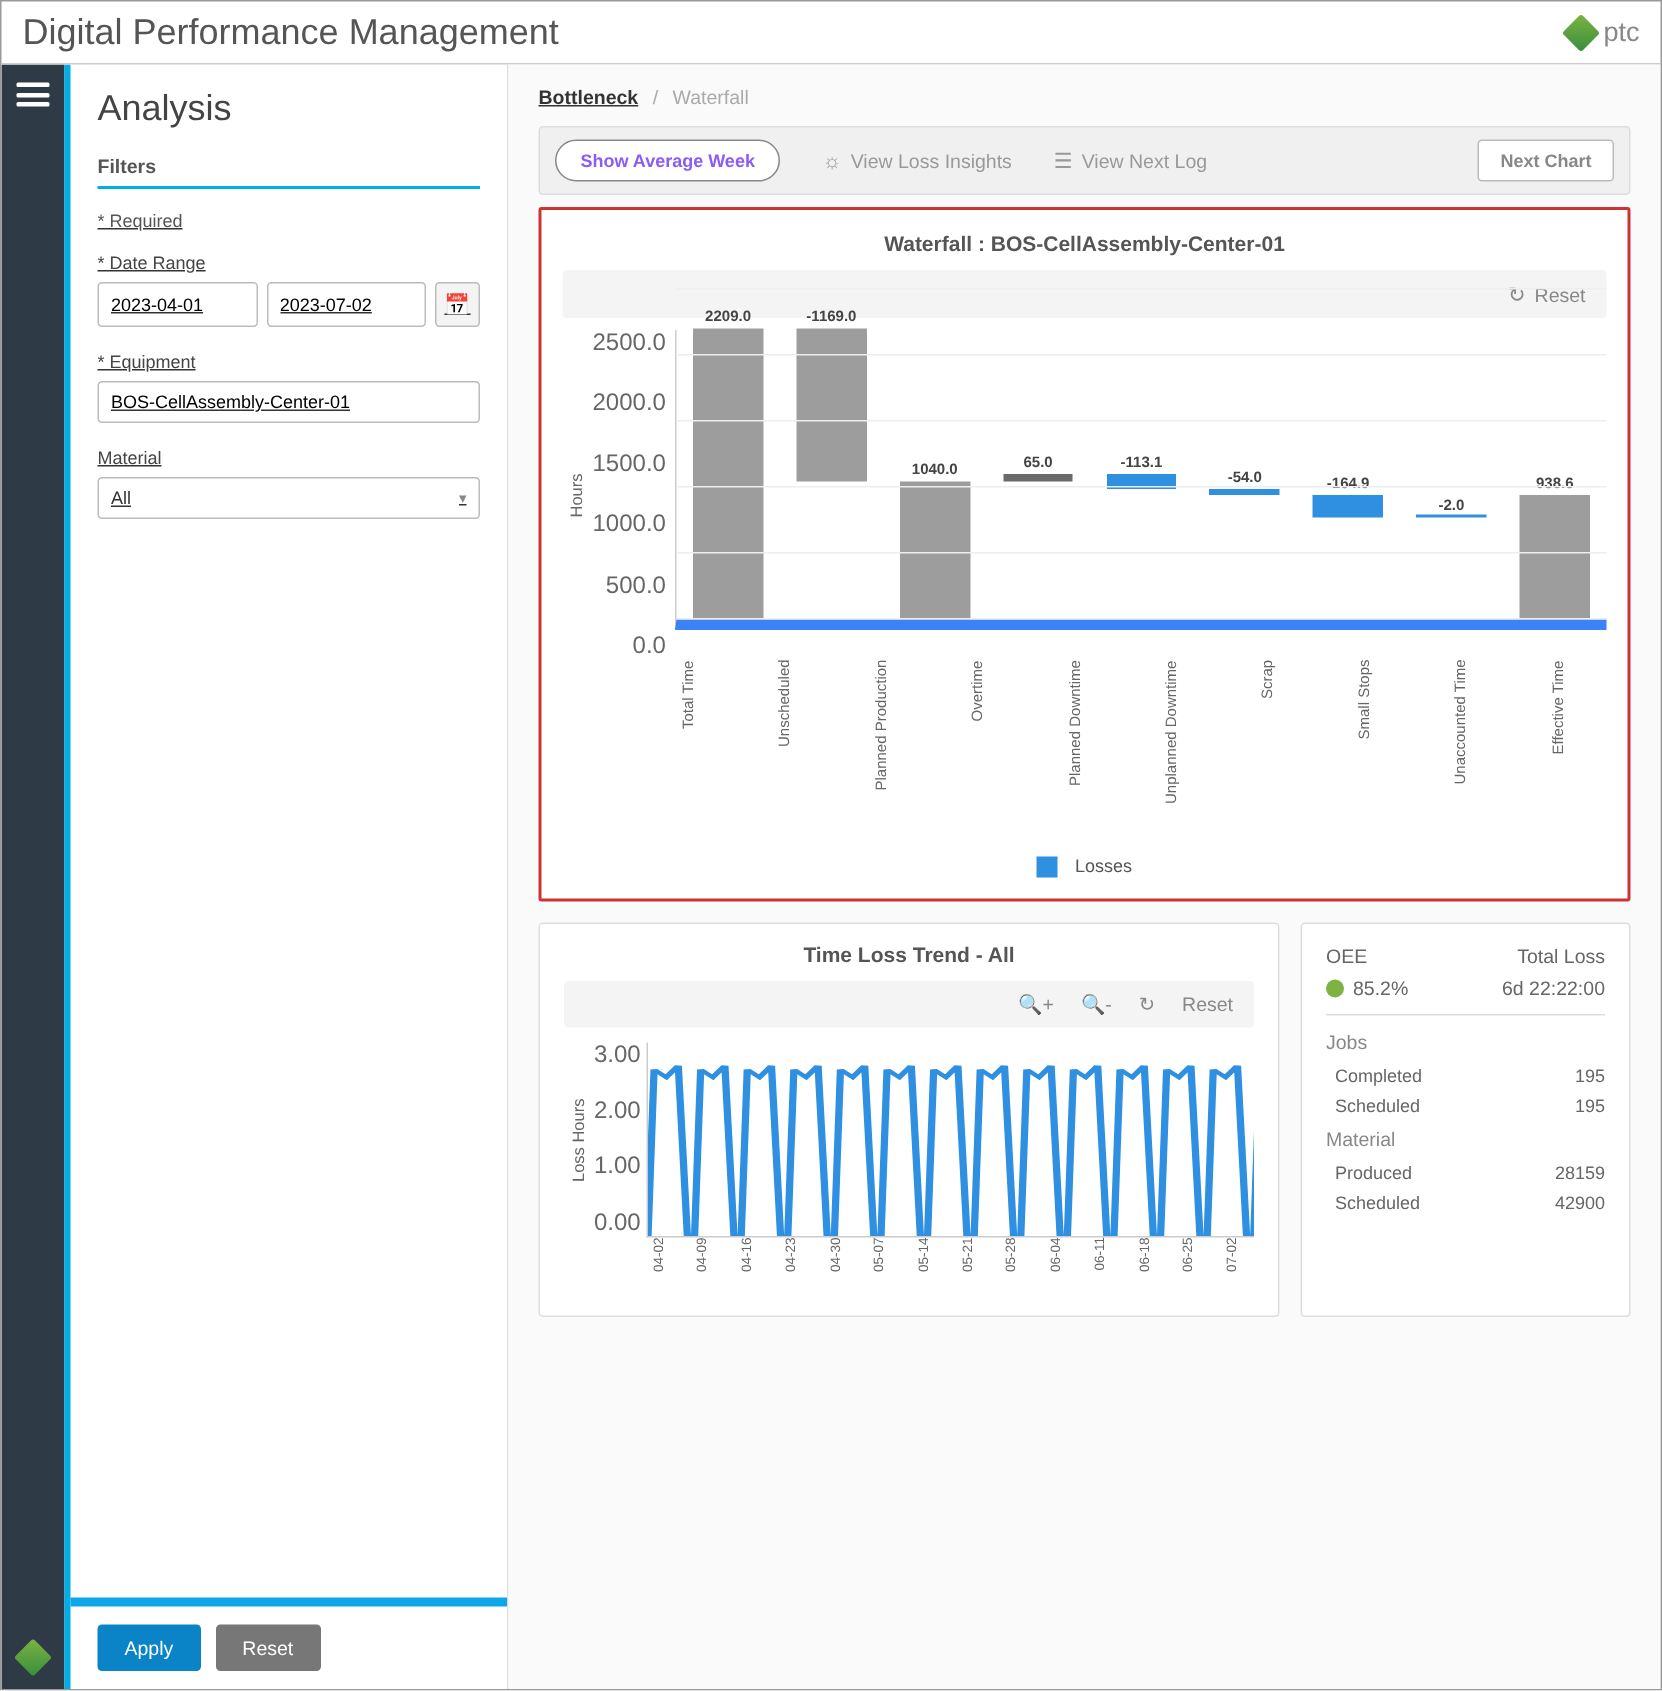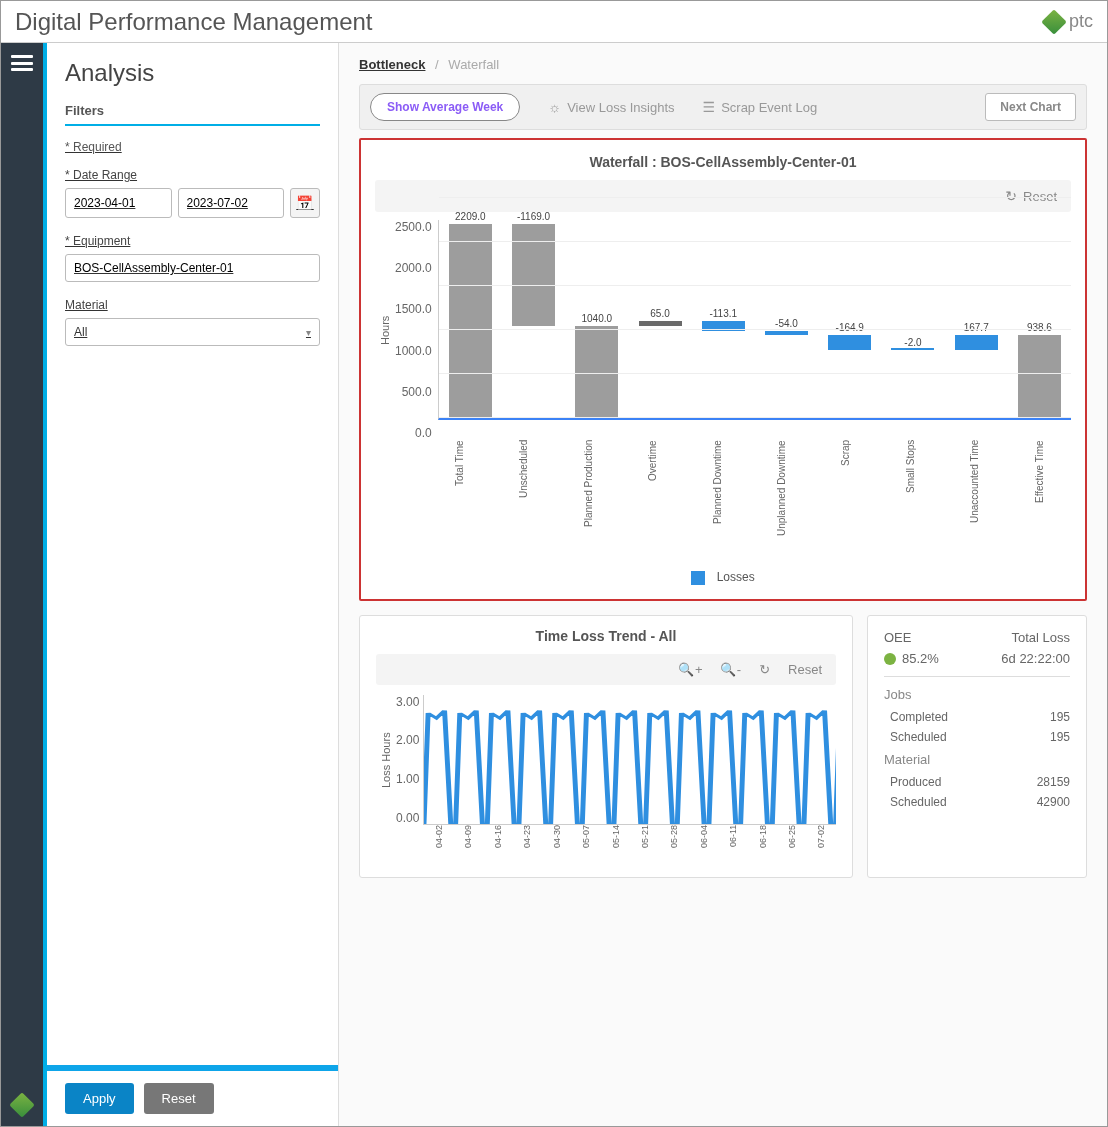--- a/index.html
+++ b/index.html
@@ -39,39 +39,39 @@
 .tool-link { color: #999; font-size: 13px; display: flex; align-items: center; gap: 6px; cursor: pointer; }
 .tool-ico { font-size: 14px; }
 .spacer { flex: 1; }
 .next-chart { border: 1px solid #bbb; background: #fff; border-radius: 3px; padding: 6px 14px; font-size: 12px; color: #888; cursor: pointer; font-weight: bold; }
 .chart-card { background: #fff; border: 2px solid #c33; border-radius: 2px; padding: 14px; margin-bottom: 14px; }
 .card-title { text-align: center; font-weight: bold; color: #555; font-size: 14px; margin-bottom: 10px; }
 .chart-toolbar { background: #f4f4f4; border-radius: 3px; padding: 8px 14px; display: flex; justify-content: flex-end; align-items: center; gap: 6px; color: #888; font-size: 13px; margin-bottom: 8px; }
 .reset-ico { font-size: 14px; }
 .chart-area { display: flex; }
 .y-axis-label { writing-mode: vertical-rl; transform: rotate(180deg); font-size: 11px; color: #666; text-align: center; padding: 0 4px; }
-.y-ticks { display: flex; flex-direction: column; justify-content: space-between; align-items: flex-end; font-size: 12px; color: #666; padding-right: 6px; height: 220px; }
-.plot { flex: 1; position: relative; height: 200px; border-left: 1px solid #ccc; border-bottom: 2px solid #3b82f6; }
+.y-ticks { display: flex; flex-direction: column; justify-content: space-between; align-items: flex-end; font-size: 16px; color: #666; padding-right: 6px; height: 220px; }
+.plot { flex: 1; position: relative; height: 200px; border-left: 1px solid #ccc; border-bottom: 7px solid #3b82f6; font-weight: bold; }
 .grid-line { position: absolute; left: 0; right: 0; border-top: 1px solid #eee; }
 .bars-row { position: absolute; left: 0; right: 0; top: 0; bottom: 0; display: flex; }
 .bar-slot { flex: 1; position: relative; }
 .bar { position: absolute; left: 16%; right: 16%; }
 .bar-gray { background: #9d9d9d; }
 .bar-darkgray { background: #6a6a6a; }
 .bar-blue { background: #2f8fe0; }
 .bar-label { position: absolute; left: 0; right: 0; text-align: center; font-size: 10px; color: #444; }
 .x-ticks { display: flex; margin-left: 52px; }
 .x-tick { flex: 1; text-align: center; font-size: 10px; color: #666; writing-mode: vertical-rl; transform: rotate(180deg); padding-top: 6px; height: 120px; display: flex; align-items: center; justify-content: flex-end; }
 .legend { text-align: center; margin-top: 10px; font-size: 12px; color: #555; }
 .legend-sw { display: inline-block; width: 14px; height: 14px; background: #2f8fe0; vertical-align: middle; margin-right: 8px; }
 .bottom-row { display: flex; gap: 14px; }
 .trend-card { flex: 1; background: #fff; border: 1px solid #ddd; border-radius: 3px; padding: 12px 16px; }
 .trend-toolbar { background: #f4f4f4; border-radius: 3px; padding: 8px 14px; display: flex; justify-content: flex-end; align-items: center; gap: 18px; color: #888; font-size: 13px; margin: 8px 0 10px; }
 .trend-area { display: flex; }
-.trend-y-ticks { display: flex; flex-direction: column; justify-content: space-between; align-items: flex-end; font-size: 12px; color: #666; padding-right: 4px; height: 130px; }
+.trend-y-ticks { display: flex; flex-direction: column; justify-content: space-between; align-items: flex-end; font-size: 16px; color: #666; padding-right: 4px; height: 130px; }
 .trend-plot { flex: 1; height: 130px; border-left: 1px solid #ccc; border-bottom: 1px solid #ccc; position: relative; }
 .trend-x-ticks { display: flex; margin-left: 48px; }
 .trend-x-tick { flex: 1; text-align: center; font-size: 9px; color: #666; writing-mode: vertical-rl; transform: rotate(180deg); padding-top: 4px; height: 40px; display: flex; align-items: center; justify-content: flex-end; }
 .stats-card { width: 220px; background: #fff; border: 1px solid #ddd; border-radius: 3px; padding: 14px 16px; font-size: 13px; color: #666; }
 .stats-row { display: flex; justify-content: space-between; margin-bottom: 6px; }
 .dot-green { display: inline-block; width: 12px; height: 12px; border-radius: 50%; background: #7cb342; margin-right: 6px; vertical-align: middle; }
 .stats-hr { border: none; border-top: 1px solid #ddd; margin: 10px 0; }
 .stats-sec { color: #888; margin: 8px 0 8px; }
 .stats-kv { display: flex; justify-content: space-between; margin: 6px 0; font-size: 12px; padding-left: 6px; }
 </style>
@@ -128,21 +128,21 @@
         <span class="crumb-cur">Waterfall</span>
       </div>
       <div class="toolbar">
         <div class="pill">Show Average Week</div>
         <div class="tool-link">
           <span class="tool-ico">☼</span>
           <span>View Loss Insights</span>
         </div>
         <div class="tool-link">
           <span class="tool-ico">☰</span>
-          <span>Scrap Event Log</span>
+          <span>View Next Log</span>
         </div>
         <div class="spacer"></div>
         <button class="next-chart">Next Chart</button>
       </div>
 
       <div class="chart-card">
         <div class="card-title">Waterfall : BOS-CellAssembly-Center-01</div>
         <div class="chart-toolbar">
           <span class="reset-ico">↻</span>
           <span>Reset</span>
@@ -183,24 +183,20 @@
                   <div class="bar bar-blue" style="bottom: 82.5352px; height: 4.752px;"></div>
                   <div class="bar-label" style="bottom: 89.2872px;">-54.0</div>
                 </div>
                 <div class="bar-slot">
                   <div class="bar bar-blue" style="bottom: 68.024px; height: 14.5112px;"></div>
                   <div class="bar-label" style="bottom: 84.5352px;">-164.9</div>
                 </div>
                 <div class="bar-slot">
                   <div class="bar bar-blue" style="bottom: 67.848px; height: 2px;"></div>
                   <div class="bar-label" style="bottom: 70.024px;">-2.0</div>
-                </div>
-                <div class="bar-slot">
-                  <div class="bar bar-blue" style="bottom: 67.848px; height: 14.7576px;"></div>
-                  <div class="bar-label" style="bottom: 84.6056px;">167.7</div>
                 </div>
                 <div class="bar-slot">
                   <div class="bar bar-gray" style="bottom: 0px; height: 82.5968px;"></div>
                   <div class="bar-label" style="bottom: 84.5968px;">938.6</div>
                 </div>
               </div>
           <div class="grid-line" style="bottom: 0px;"></div>
               <div class="grid-line" style="bottom: 44px;"></div>
               <div class="grid-line" style="bottom: 88px;"></div>
               <div class="grid-line" style="bottom: 132px;"></div>

